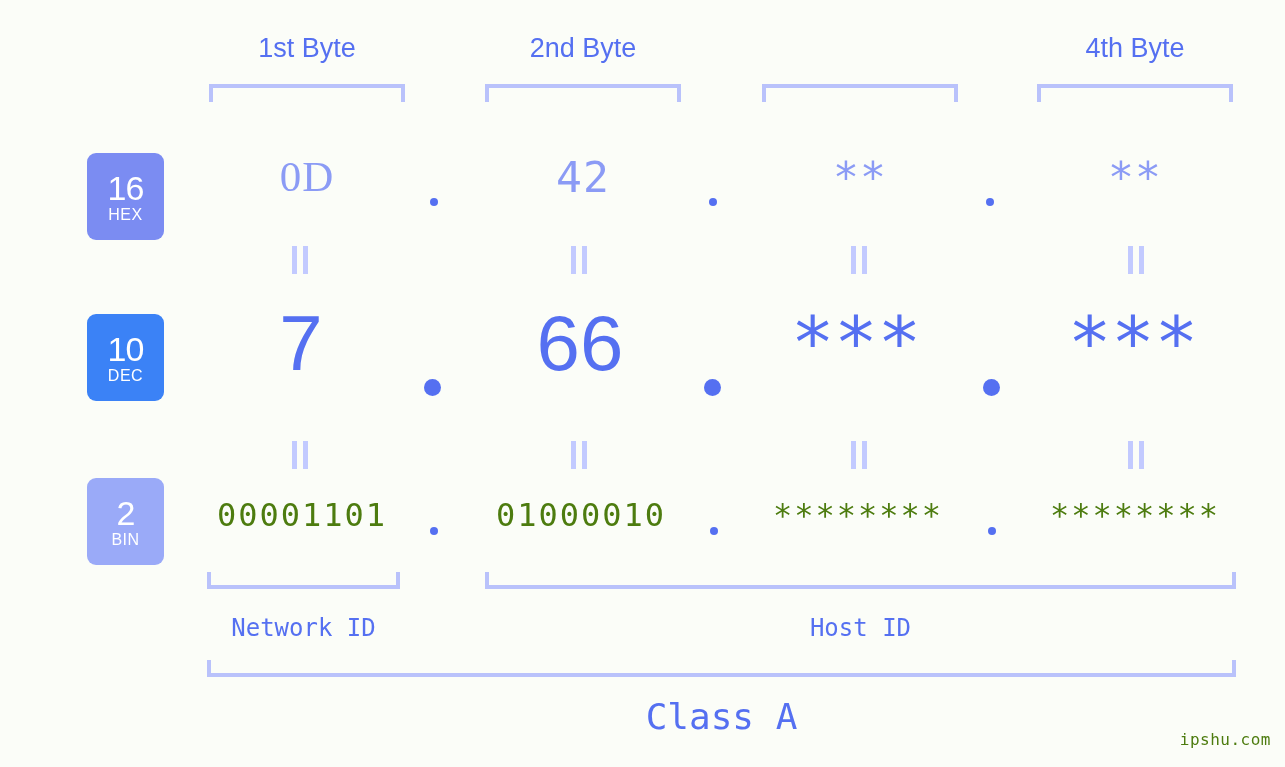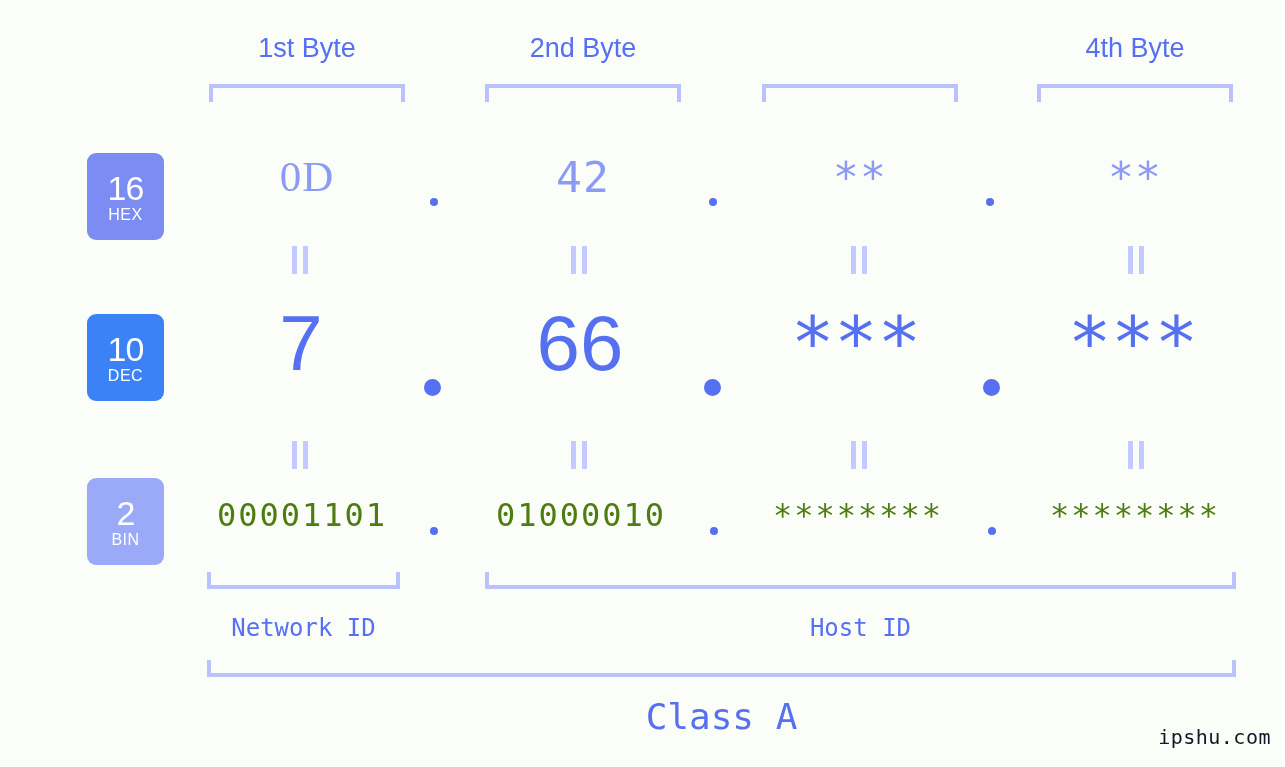--- a/index.html
+++ b/index.html
@@ -154,22 +154,22 @@
     color: #5570f1;
     text-align: center;
     white-space: nowrap;
   }
 
   .watermark {
     position: absolute;
     right: 14px;
     bottom: 18px;
     font-family: "DejaVu Sans Mono", monospace;
-    font-size: 20px;
-    color: #0f172a;
+    font-size: 16px;
+    color: #4d7c0f;
     letter-spacing: 0.5px;
     margin-left: 40px;
   }
 </style>
 </head>
 <body>
 
 <div class="stage">
 
   <div class="byte-label" style="left:209px;width:196px;">1st Byte</div>

